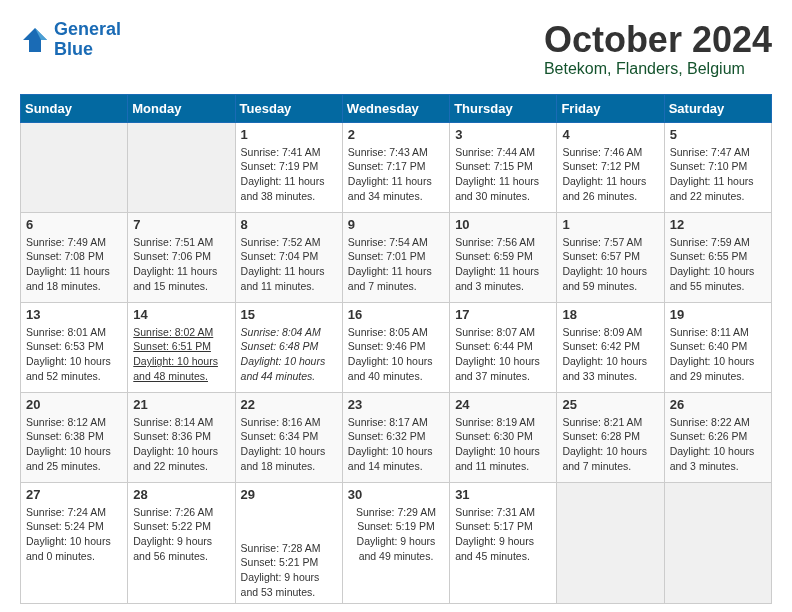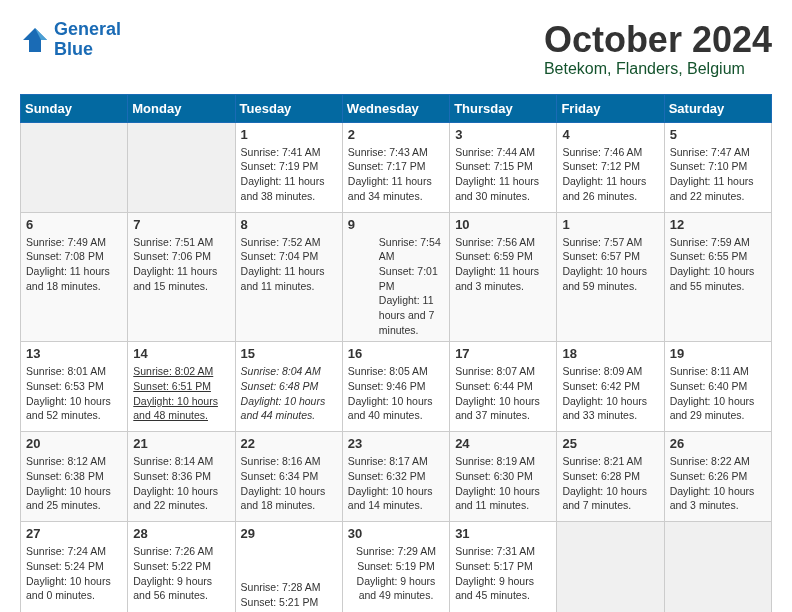--- a/index.html
+++ b/index.html
@@ -167,21 +167,21 @@
 Daylight: 11 hours and 15 minutes.</div>
         </td>
         <td>
           <span class="day-number">8</span>
           <div class="day-info" style="white-space: pre-line;">Sunrise: 7:52 AM
 Sunset: 7:04 PM
 Daylight: 11 hours and 11 minutes.</div>
         </td>
         <td>
           <span class="day-number">9</span>
-          <div class="day-info" style="white-space: pre-line; margin-left: 31px;">Sunrise: 7:54 AM
+          <div class="day-info" style="white-space: pre-line;">Sunrise: 7:54 AM
 Sunset: 7:01 PM
 Daylight: 11 hours and 7 minutes.</div>
         </td>
         <td>
           <span class="day-number">10</span>
           <div class="day-info" style="white-space: pre-line;">Sunrise: 7:56 AM
 Sunset: 6:59 PM
 Daylight: 11 hours and 3 minutes.</div>
         </td>
         <td>

